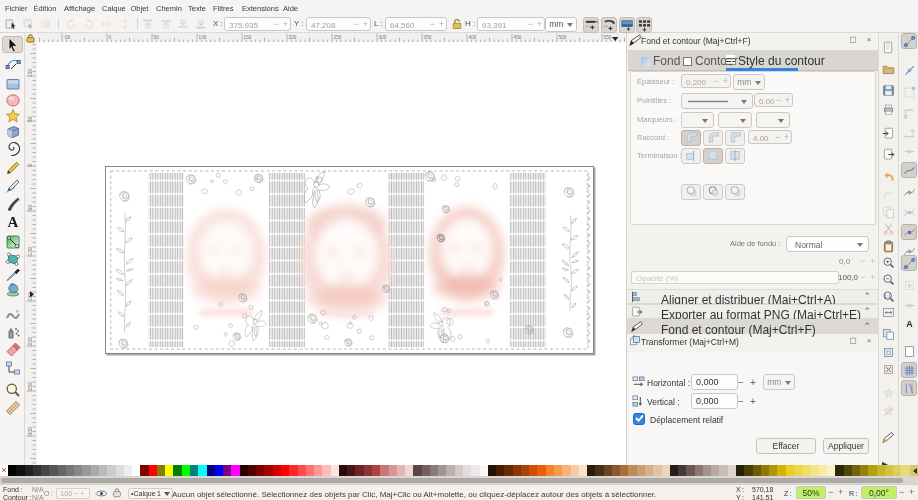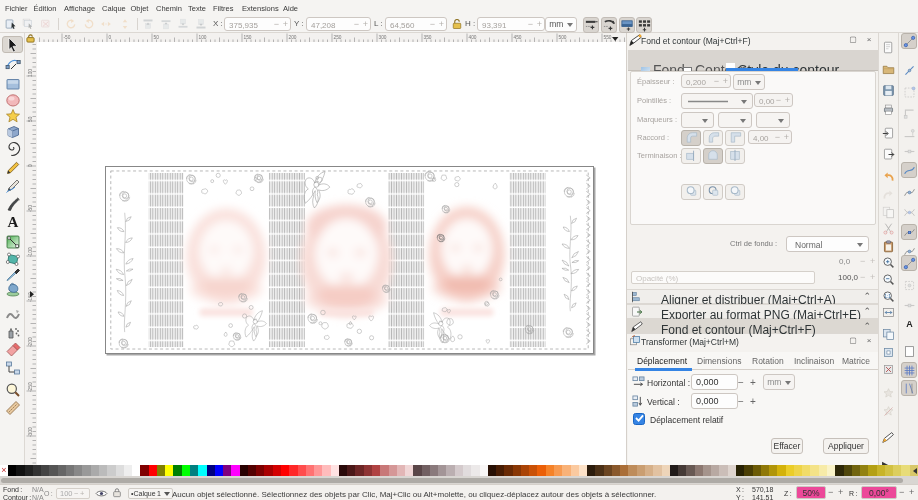--- a/index.html
+++ b/index.html
@@ -25,21 +25,21 @@
 .tool.sel{background:#dcd8d2;border:1px solid #c2bcb4;border-radius:3px;left:2px;width:21px}
 .tool svg{margin-top:0px}
 #canvas{position:absolute;left:37px;top:42px;width:589px;height:423px;background:#fff;overflow:hidden}
 #page{position:absolute;left:68px;top:124px;width:489px;height:188px;background:#fff;border:1px solid #878787;box-shadow:1.5px 1.5px 0 rgba(0,0,0,0.35)}#page svg{display:block;width:487px;height:186px}
 #rightpanel{position:absolute;left:626px;top:33px;width:252px;height:432px;background:#f4f2ef;border-left:1px solid #d5d0ca}
 .pnl-title{position:absolute;left:0;width:252px;height:16px}
 .pnl-title svg{position:absolute;left:2px;top:1px}
 .pttxt{position:absolute;left:14px;top:3px;font-size:8.5px;color:#2e3436}
 .winbtn{position:absolute;top:1px;width:12px;height:12px;font-size:8px;color:#666;text-align:center;line-height:11px}
 .tabbar{position:absolute;left:1px;width:250px;height:21px;background:#d9d5d0;border-bottom:1px solid #c4bfb9}
-.tab{position:absolute;top:12px;font-size:14px;color:#555}
+.tab{position:absolute;top:4px;font-size:12px;color:#555}
 .tab.act{color:#2e3436}
 .tabic{display:inline-block;width:9px;height:9px;margin-right:3px;vertical-align:-1px}
 .tabline{position:absolute;top:18px;height:3px;background:#3584e4}
 .prow{position:absolute;left:0;width:252px;height:17px}.notebook{position:absolute;left:3px;top:38px;width:246px;height:154px;background:#faf9f8;border:1px solid #d9d5d0;border-radius:2px}
 .plab{position:absolute;top:3px;font-size:7.5px}
 .plab.dim{color:#a8a4a0}
 .prow .spin{top:0}
 .unitbtn2{position:absolute;top:0px;width:32px;height:16px;background:#f6f4f2;border:1px solid #cdc7c2;border-radius:3px;font-size:8.5px;color:#888;text-align:center;line-height:14px}
 .dd{position:absolute;height:16px;background:#f6f4f2;border:1px solid #cdc7c2;border-radius:3px}
 .tgl{position:absolute;background:#f2f0ed;border:1px solid #d0cbc5;border-radius:3px;text-align:center;line-height:13px}
@@ -82,21 +82,21 @@
 #palette i{position:absolute;top:0;height:11px}
 .palx{position:absolute;left:0;top:0;width:8px;height:11px;background:#fff;color:#c03030;font-size:9px;line-height:10px;text-align:center}
 #hscroll{position:absolute;left:0;top:476px;width:918px;height:8px;background:#d9d6d2}
 #hscroll .thumb{position:absolute;left:1px;top:1.5px;width:902px;height:5px;background:#aeaba6;border-radius:2.5px}
 #statusbar{position:absolute;left:0;top:484px;width:918px;height:16px;background:#f3f1ee;border-top:1px solid #d5d0ca}
 .ss{position:absolute;font-size:7px;color:#333}
 .ss.dim3{color:#888}
 .sspin{position:absolute;left:56px;top:3px;width:34px;height:11px;border:1px solid #d5d0ca;border-radius:2px;background:#f6f4f2;font-size:7.5px;color:#aaa;padding-left:3px;line-height:10px}
 .layersel{position:absolute;left:128px;top:2.5px;height:11px;font-size:7px;color:#333;background:#f6f4f2;border:1px solid #d0ccc6;border-radius:2px;padding:1px 2px}
 .msg{position:absolute;left:172px;top:5px;font-size:8px;color:#3a3a3a;white-space:nowrap}
-.zbox{position:absolute;top:1px;height:13px;background:#ec4899;border:1px solid #cdc7c2;border-radius:2px;font-size:8.5px;color:#333;text-align:center;line-height:12px}
+.zbox{position:absolute;top:1px;height:13px;background:#bef264;border:1px solid #cdc7c2;border-radius:2px;font-size:8.5px;color:#333;text-align:center;line-height:12px}
 .zpm{position:absolute;top:2px;font-size:9px;color:#666}
 </style></head>
 <body>
 <div id="menubar">
     <span style="left:5px">Fichier</span>
     <span style="left:33.5px">Édition</span>
     <span style="left:64px">Affichage</span>
     <span style="left:102px">Calque</span>
     <span style="left:130.5px">Objet</span>
     <span style="left:156px">Chemin</span>
@@ -1014,33 +1014,33 @@
       <span class="tgl" style="left:76px;top:0px;width:20px;height:16px"><svg width="13" height="12" viewBox="0 0 14 14">
           <circle cx="6" cy="6" r="4" fill="none" stroke="#7a92aa" stroke-width="1.2"></circle>
           <rect x="6" y="6" width="6" height="6" rx="1" fill="#dde6ee" stroke="#a8bac9" stroke-width="0.8"></rect>
         </svg></span>
       <span class="tgl" style="left:98px;top:0px;width:20px;height:16px"><svg width="13" height="12" viewBox="0 0 14 14">
           <rect x="6" y="6" width="6" height="6" rx="1" fill="#dde6ee" stroke="#a8bac9" stroke-width="0.8"></rect>
           <circle cx="6" cy="6" r="4" fill="#f4f7fa" stroke="#a8bac9" stroke-width="1.2"></circle>
         </svg></span>
     </div>
 <div class="prow" style="top:203px">
-      <span class="plab" style="left:103px;color:#777">Ctrl de fondu :</span>
+      <span class="plab" style="left:103px;color:#777">Aide de fondu :</span>
       <span class="dd" style="left:159px;top:0;width:83px;background:#fdfdfd">
         <span style="position:absolute;left:8px;top:3px;font-size:8.5px;color:#666">Normal</span>
         <span class="caret" style="position:absolute;right:5px;top:6px"></span>
       </span>
     </div>
 <div class="slrow" style="top:222px">
       <span class="slval">0,0</span>
       <span class="slpm">−</span>
       <span class="slpm2">+</span>
     </div>
 <div class="slrow" style="top:238px">
-      <span class="sltrack" style="width:184px">
+      <span class="sltrack" style="width:208px">
         <span class="sllab" style="color:#c8c4c0">Opacité (%)</span>
       </span>
       <span class="slval" style="left:211px;color:#555">100,0</span>
       <span class="slpm">−</span>
       <span class="slpm2">+</span>
     </div>
 <div class="hdr" style="top:256px">
       <svg width="12" height="12" viewBox="0 0 16 16">
         <rect x="2" y="2" width="5" height="4" fill="#9db8d2" stroke="#5a7a9a" stroke-width="0.8"></rect>
         <rect x="2" y="9" width="9" height="4" fill="#9db8d2" stroke="#5a7a9a" stroke-width="0.8"></rect>
@@ -1069,28 +1069,20 @@
       <svg width="12" height="12" viewBox="0 0 16 16">
         <rect x="2" y="5" width="8" height="8" fill="none" stroke="#888" stroke-width="1"></rect>
         <rect x="6" y="2" width="8" height="8" fill="#cfe0ef" stroke="#4a7ba6" stroke-width="1"></rect>
         <path d="M4,3 A4,4 0 0 1 8,1" fill="none" stroke="#c06030" stroke-width="1.2"></path>
       </svg>
       <span class="pttxt">Transformer (Maj+Ctrl+M)</span>
   <span class="winbtn" style="right:20px">▢</span>
       <span class="winbtn" style="right:4px">×</span>
     </div>
 <div class="trbody">
-<div class="trtabs">
-  <span class="trtab act" style="left:9px">Déplacement</span>
-  <span class="trtab" style="left:69px">Dimensions</span>
-  <span class="trtab" style="left:124px">Rotation</span>
-  <span class="trtab" style="left:166px">Inclinaison</span>
-  <span class="trtab" style="left:214px">Matrice</span>
-  <span class="tabline" style="left:7px;width:57px;top:16px"></span>
-</div>
 <div class="trrow" style="top:22px">
   <span class="trico"><svg width="13" height="12" viewBox="0 0 14 13">
             <rect x="1" y="1" width="5" height="4" fill="#e8eef5" stroke="#6a86a2" stroke-width="0.9"></rect>
             <rect x="8" y="1" width="5" height="4" fill="#b9cbdd" stroke="#6a86a2" stroke-width="0.9"></rect>
             <path d="M2,9 h9 M9,7.5 l2.5,1.5 l-2.5,1.5" fill="none" stroke="#444" stroke-width="1"></path>
           </svg></span>
   <span class="trlab">Horizontal :</span>
   <input class="trin" style="left: 63px;" value="0,000">
   <span class="pm" style="left:110px">−</span>
         <span class="pm" style="left:122px">+</span>
@@ -1107,21 +1099,21 @@
   <span class="pm" style="left:110px">−</span>
         <span class="pm" style="left:122px">+</span>
 </div>
 <div class="trchk" style="top:61px">
         <span class="cbox on"><svg width="9" height="8" viewBox="0 0 10 9">
             <path d="M1,4.5 L4,7.5 L9,1.5" fill="none" stroke="#fff" stroke-width="2"></path>
           </svg></span>
         <span class="chklab">Déplacement relatif</span>
       </div>
 <div class="trbtns">
-        <span class="btn" style="left:143px;width:32px">Effacer</span>
+        <span class="btn" style="left:128px;width:60px">Effacer</span>
         <span class="btn" style="left:195px;width:46px">Appliquer</span>
       </div>
 </div>
 </div>
 <div id="rcmdcol">
     <div class="rcico" style="top:8px"><svg width="15" height="15" viewBox="0 0 16 16">
         <rect x="3" y="1.5" width="9" height="13" rx="1" fill="#fbfbfb" stroke="#888" stroke-width="0.9"></rect>
         <path d="M5,4.5 h5 M5,7 h5 M5,9.5 h3" stroke="#bbb" stroke-width="0.8"></path>
       </svg></div>
     <div class="rcico" style="top:30px"><svg width="15" height="15" viewBox="0 0 16 16">

